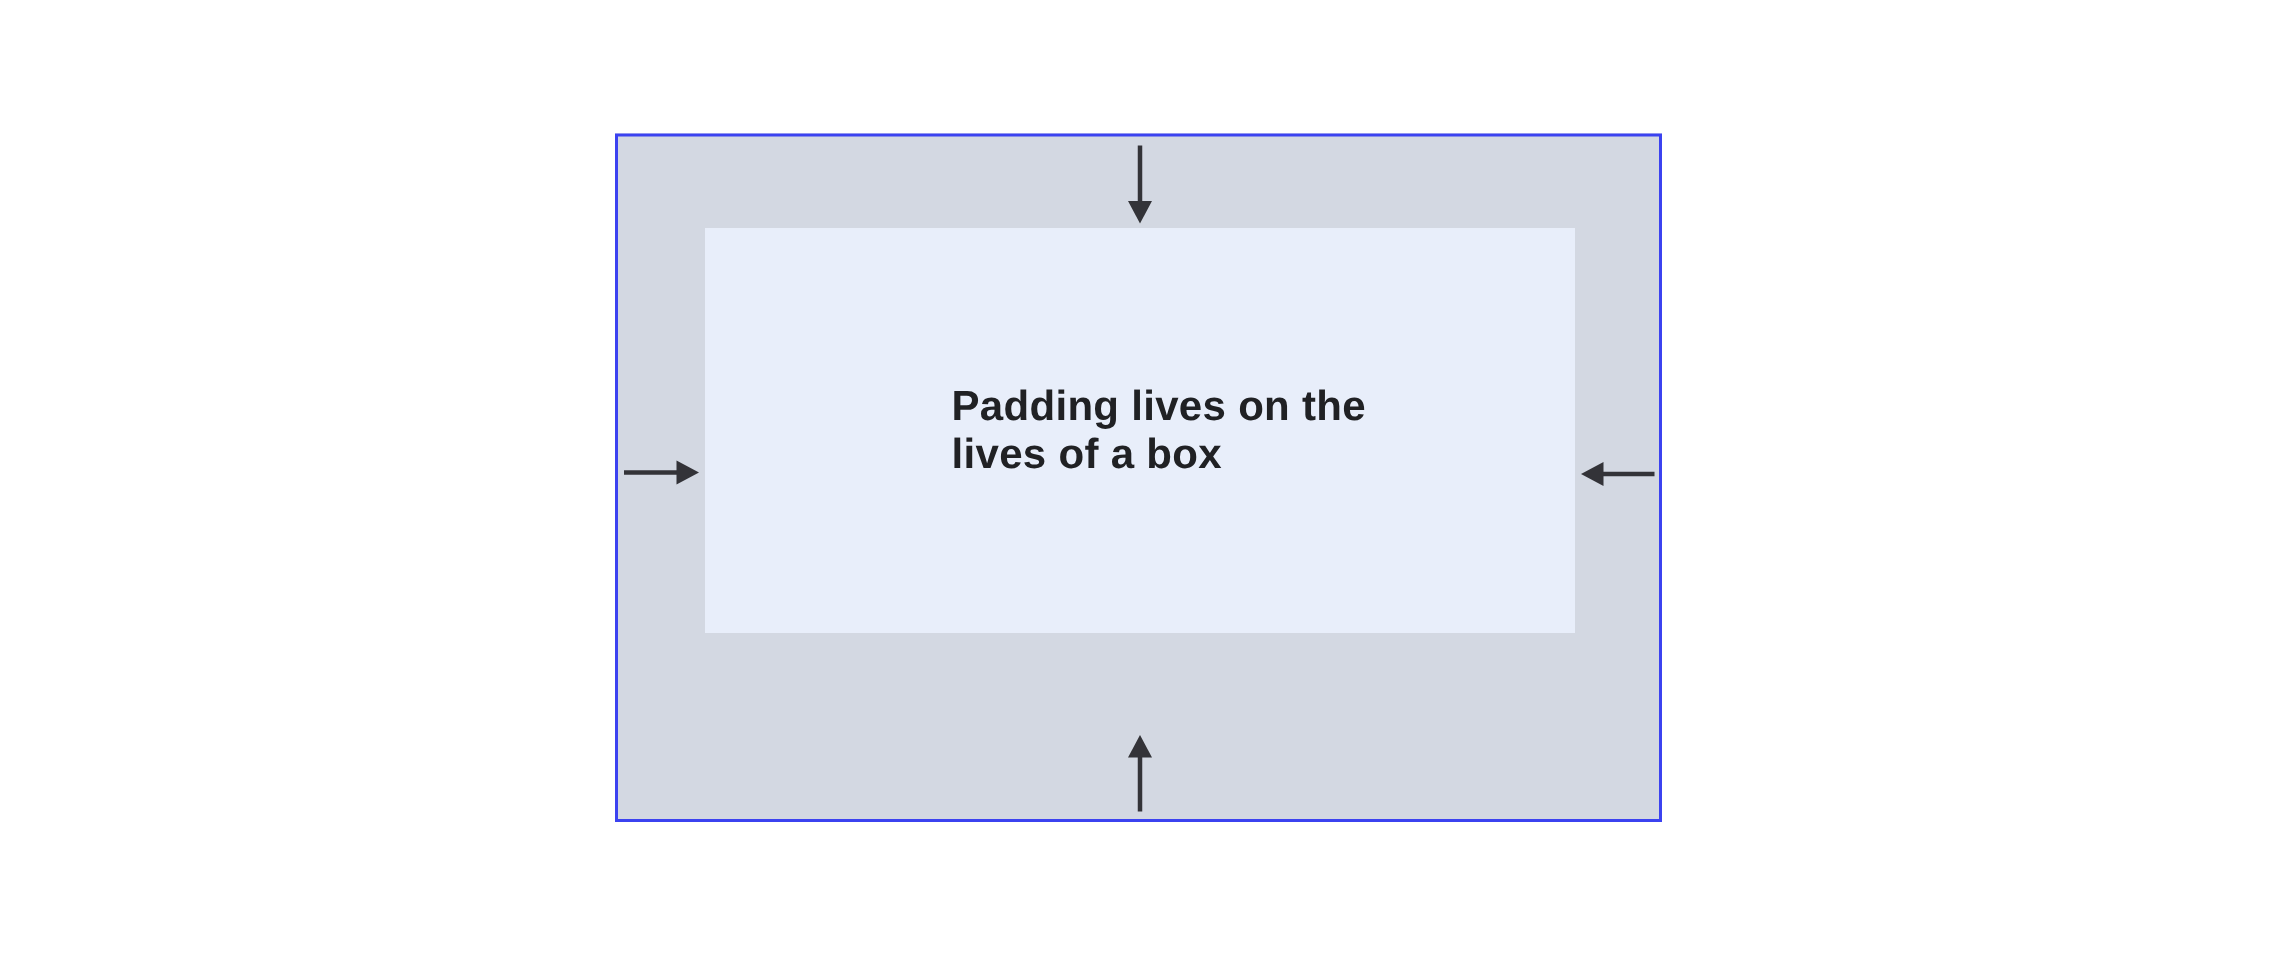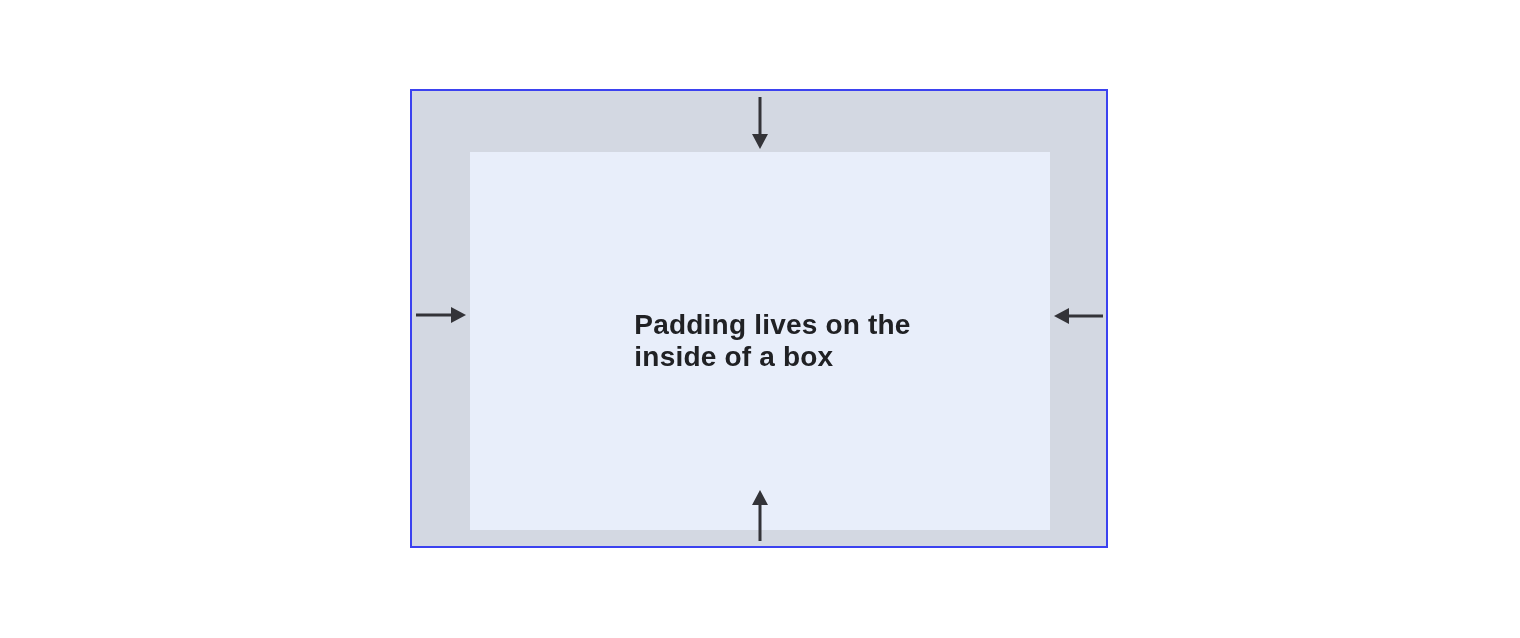--- a/index.html
+++ b/index.html
@@ -31,21 +31,21 @@
     width: 698px;
     height: 459px;
     background: var(--padding-area);
     border: 2px solid var(--box-border);
   }
   .content-box {
     position: absolute;
     left: 58px;
     top: 61px;
     width: 580px;
-    height: 378px;
+    height: 270px;
     background: var(--content-area);
     display: flex;
     align-items: center;
     justify-content: center;
     padding-left: 25px;
   }
   .label {
     text-align: left;
     font-weight: 700;
     font-size: 28px;
@@ -71,21 +71,21 @@
 </style>
 </head>
 <body>
 
 <div class="canvas">
 
   <div class="outer-box">
     <div class="content-box">
       <div class="label">
         <span>Padding lives on the</span>
-        <span>inside of a box</span>
+        <span>lives of a box</span>
       </div>
     </div>
   </div>
 
   <svg class="arrows" viewBox="0 0 1520 638" xmlns="http://www.w3.org/2000/svg" aria-hidden="true">
 
     <g>
       <line x1="760" y1="97" x2="760" y2="135"></line>
       <polygon points="760,149 752,134 768,134"></polygon>
     </g>

